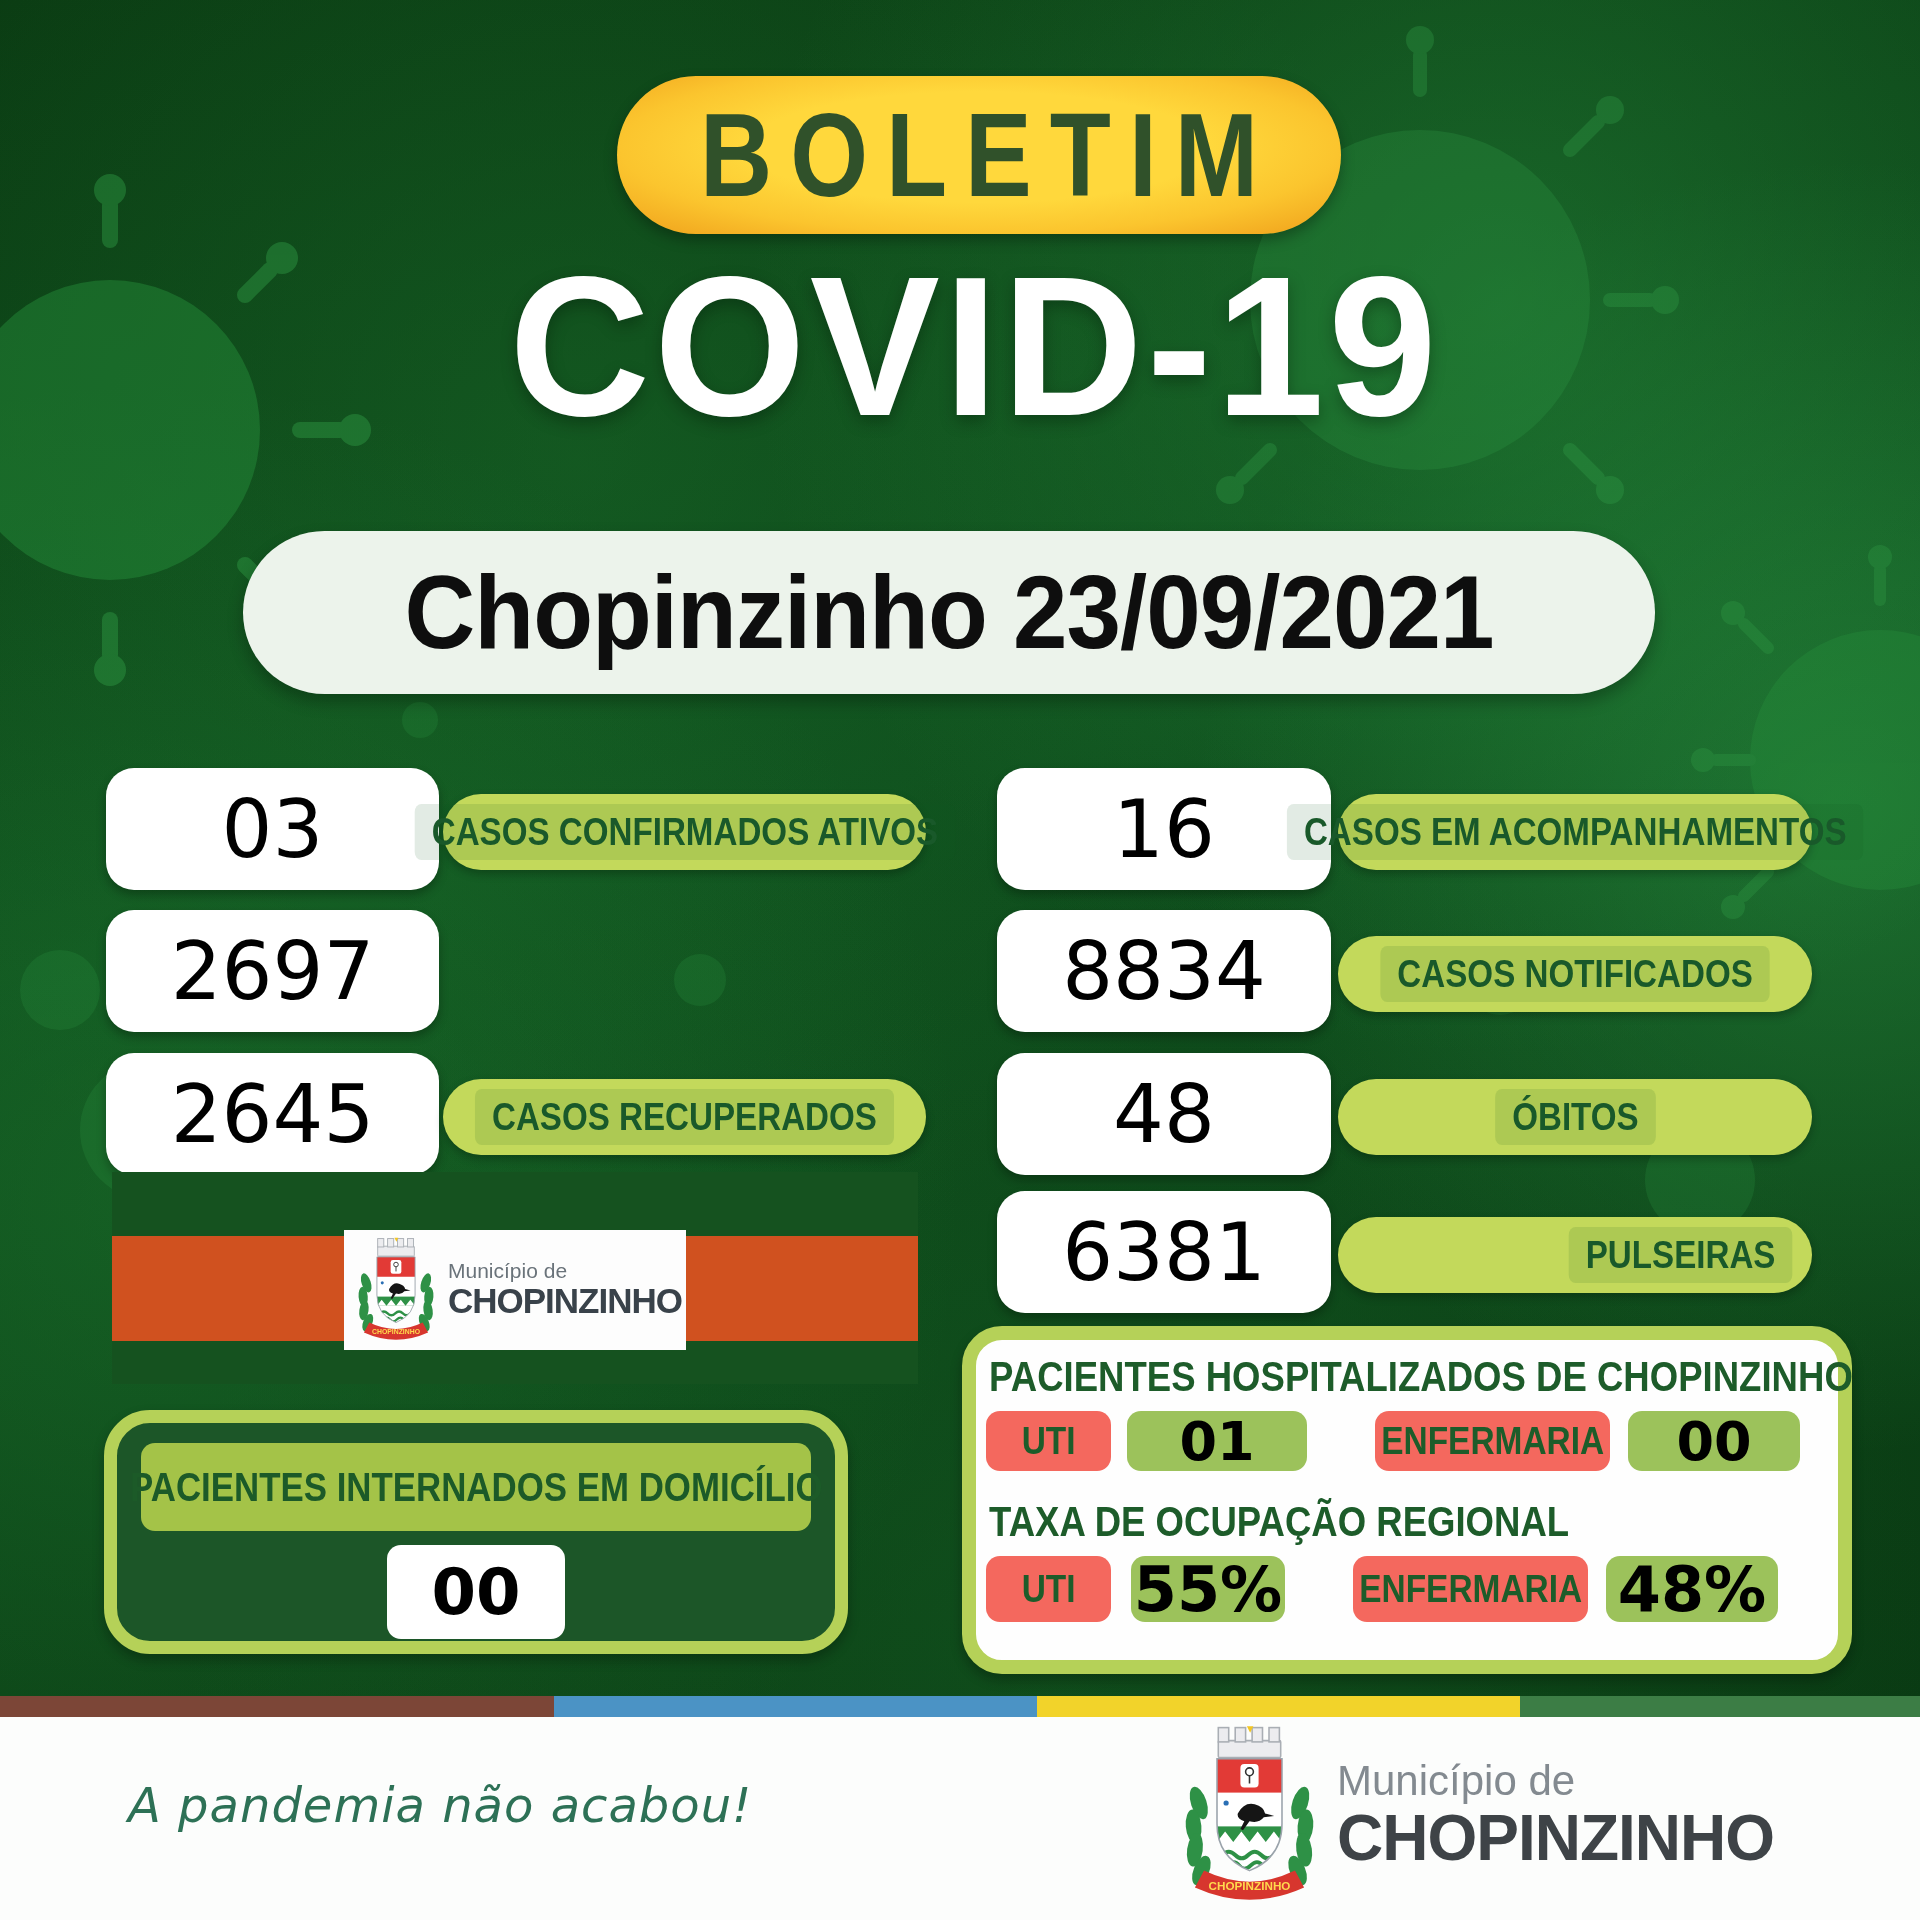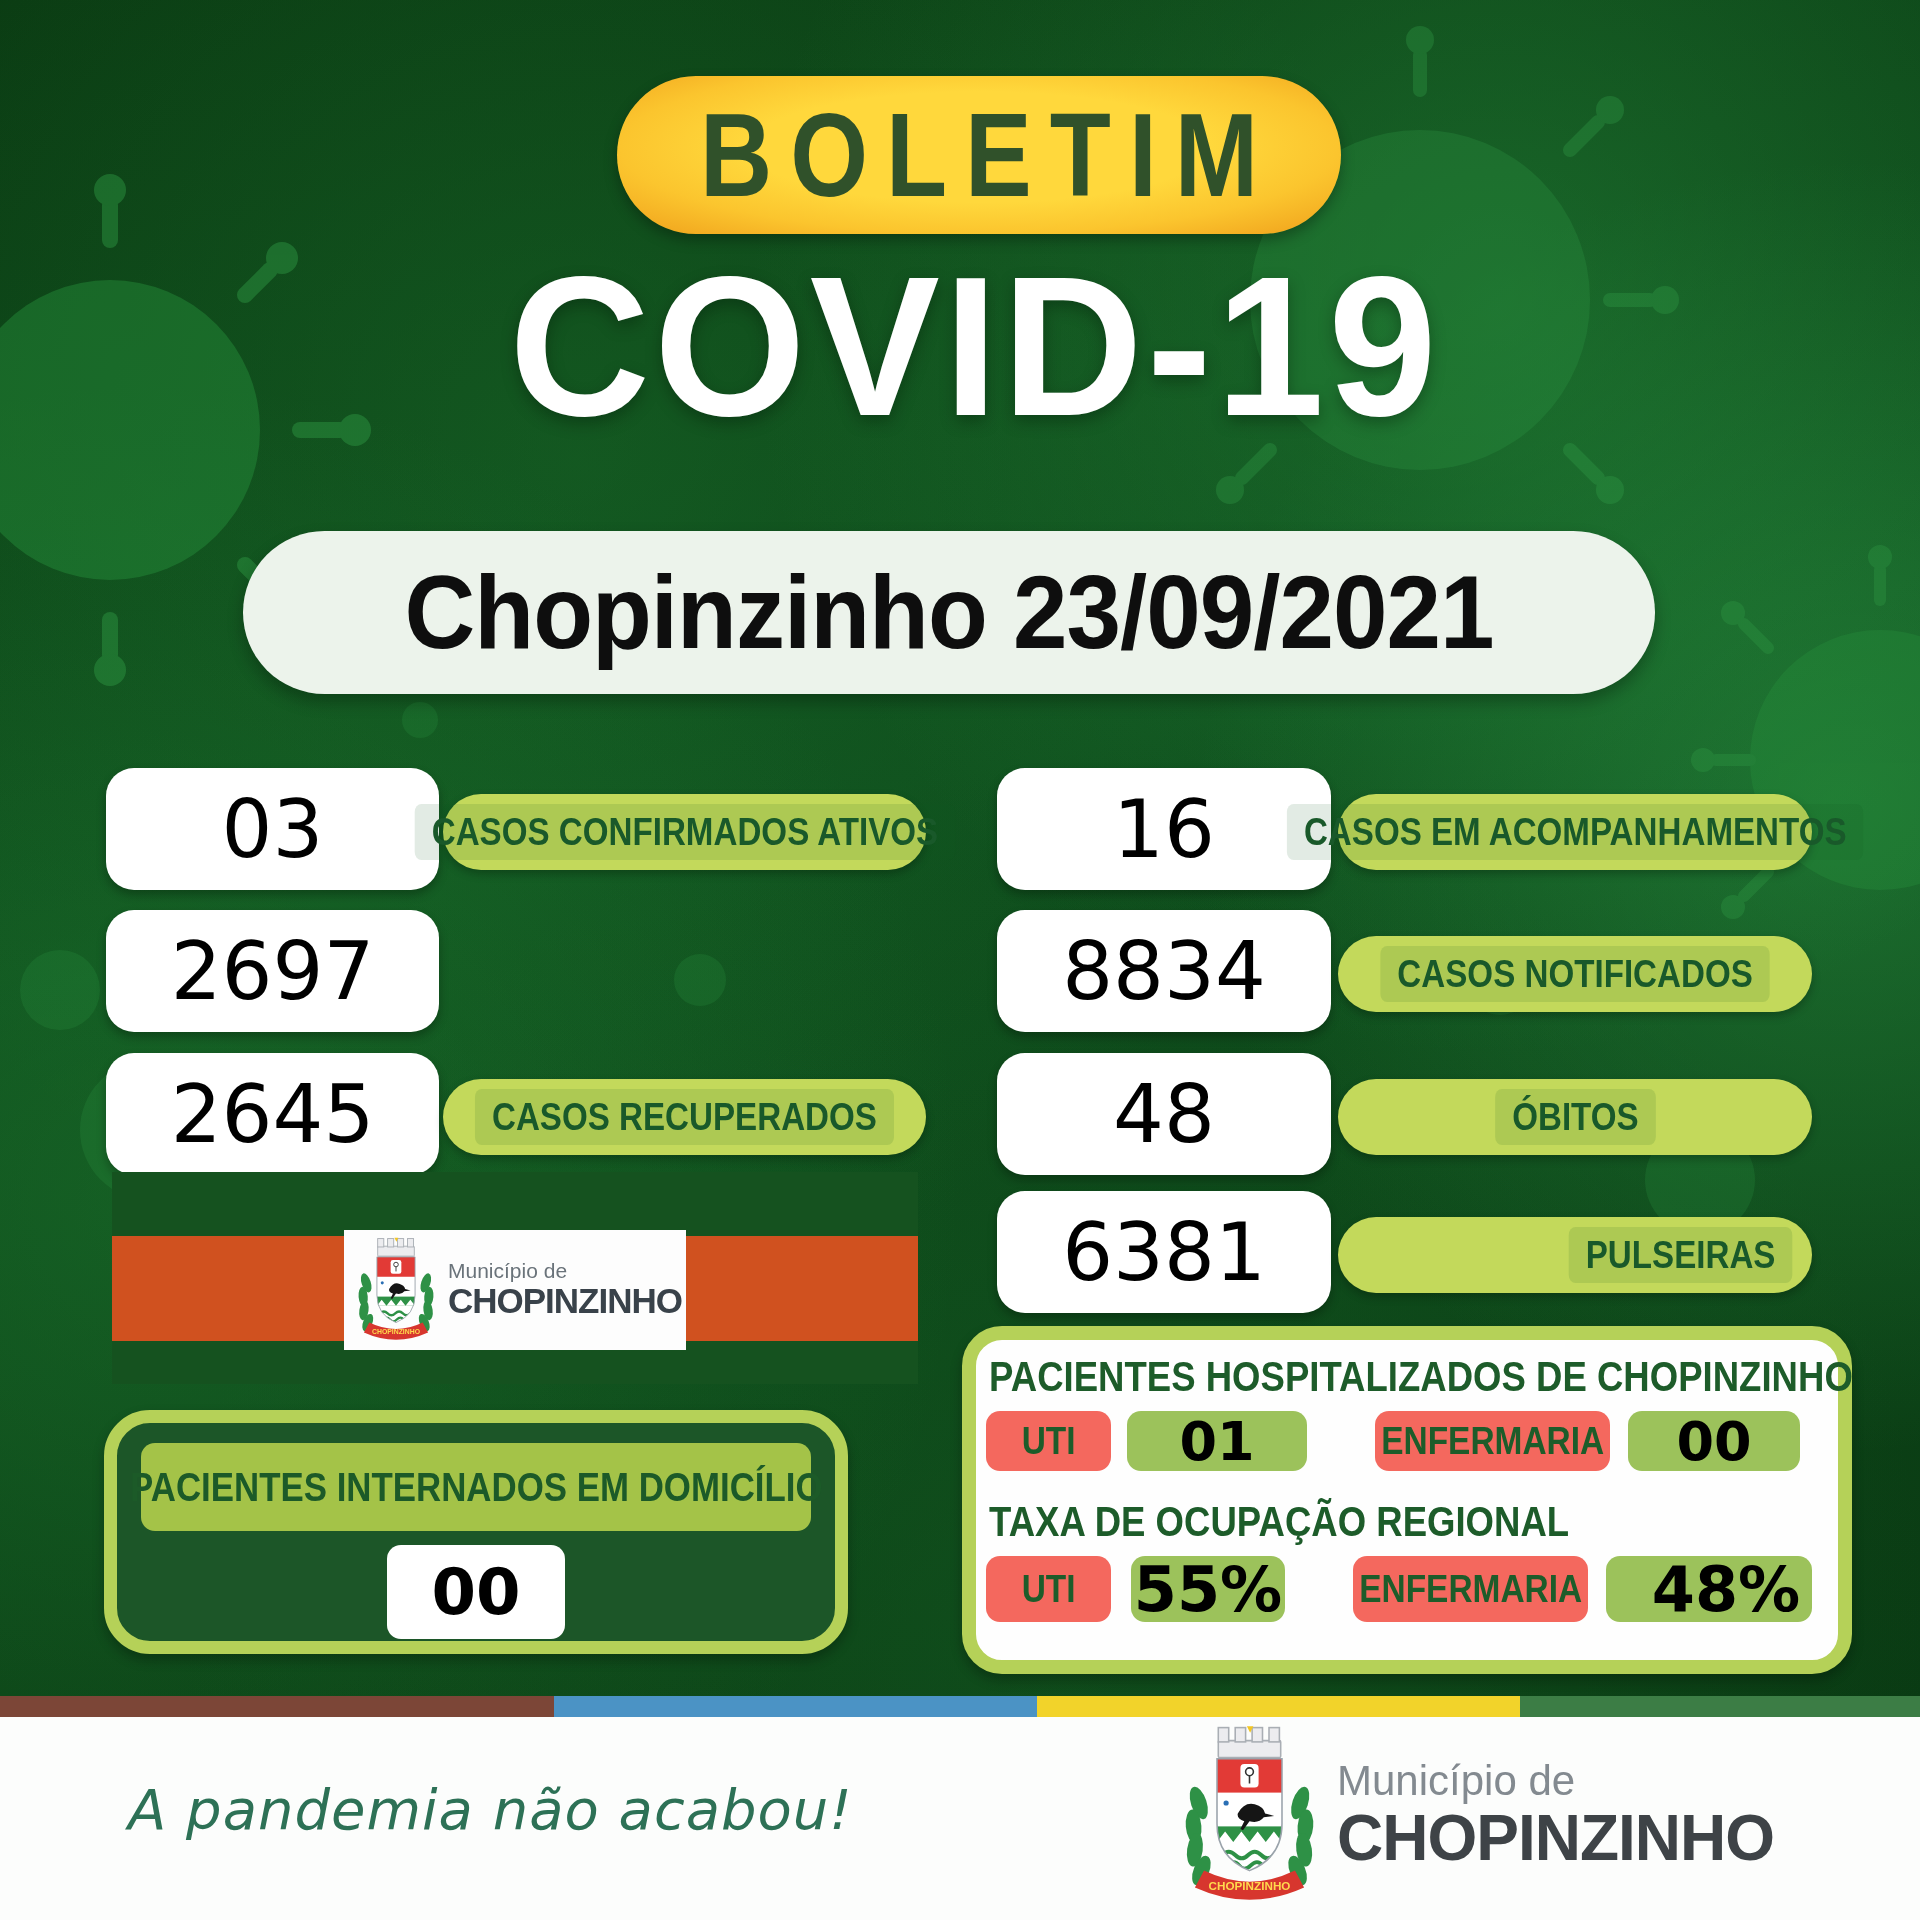--- a/index.html
+++ b/index.html
@@ -108,21 +108,21 @@
   
   .strip{left:0;top:1696px;width:1920px;height:21px;display:flex;}
   .strip .s1{width:554px;background:#7c4637;}
   .strip .s2{width:483px;background:#4b93c5;}
   .strip .s3{width:483px;background:#f2d32a;}
   .strip .s4{flex:1;background:#3c7d45;}
   .footer{left:0;top:1717px;width:1920px;height:203px;background:#fcfdfc;}
   .slogan{
     position:absolute;left:128px;top:60px;
     font-family:"DejaVu Sans",sans-serif;font-style:italic;
-    font-size:56px;color:#2d7156;letter-spacing:1px;
+    font-size:48px;color:#2d7156;letter-spacing:1px;
   }
   .footer-logo{position:absolute;left:1178px;top:8px;display:flex;align-items:center;gap:16px;}
   .footer-org-small{font-size:42px;color:#838a90;line-height:1.05;}
   .footer-org-name{font-size:64px;font-weight:bold;color:#3e4347;letter-spacing:-1px;line-height:1.1;}
 </style>
 </head>
 <body>
 
 <div class="canvas">
 
@@ -307,21 +307,21 @@
     <div class="hosp-row row2">
       <div class="red-pill flex-c" style="width:125px;">
         <span>UTI</span>
       </div>
       <div class="green-pill flex-c" style="width:154px;margin-left:20px;">
         <span>55%</span>
       </div>
       <div class="red-pill flex-c" style="width:235px;margin-left:68px;">
         <span>ENFERMARIA</span>
       </div>
-      <div class="green-pill flex-c" style="width:172px;margin-left:18px;padding-left:34px;">
+      <div class="green-pill flex-c" style="width:172px;margin-left:18px;">
         <span>48%</span>
       </div>
     </div>
   </div>
 
   <div class="layer strip">
     <div class="s1"></div>
     <div class="s2"></div>
     <div class="s3"></div>
     <div class="s4"></div>

